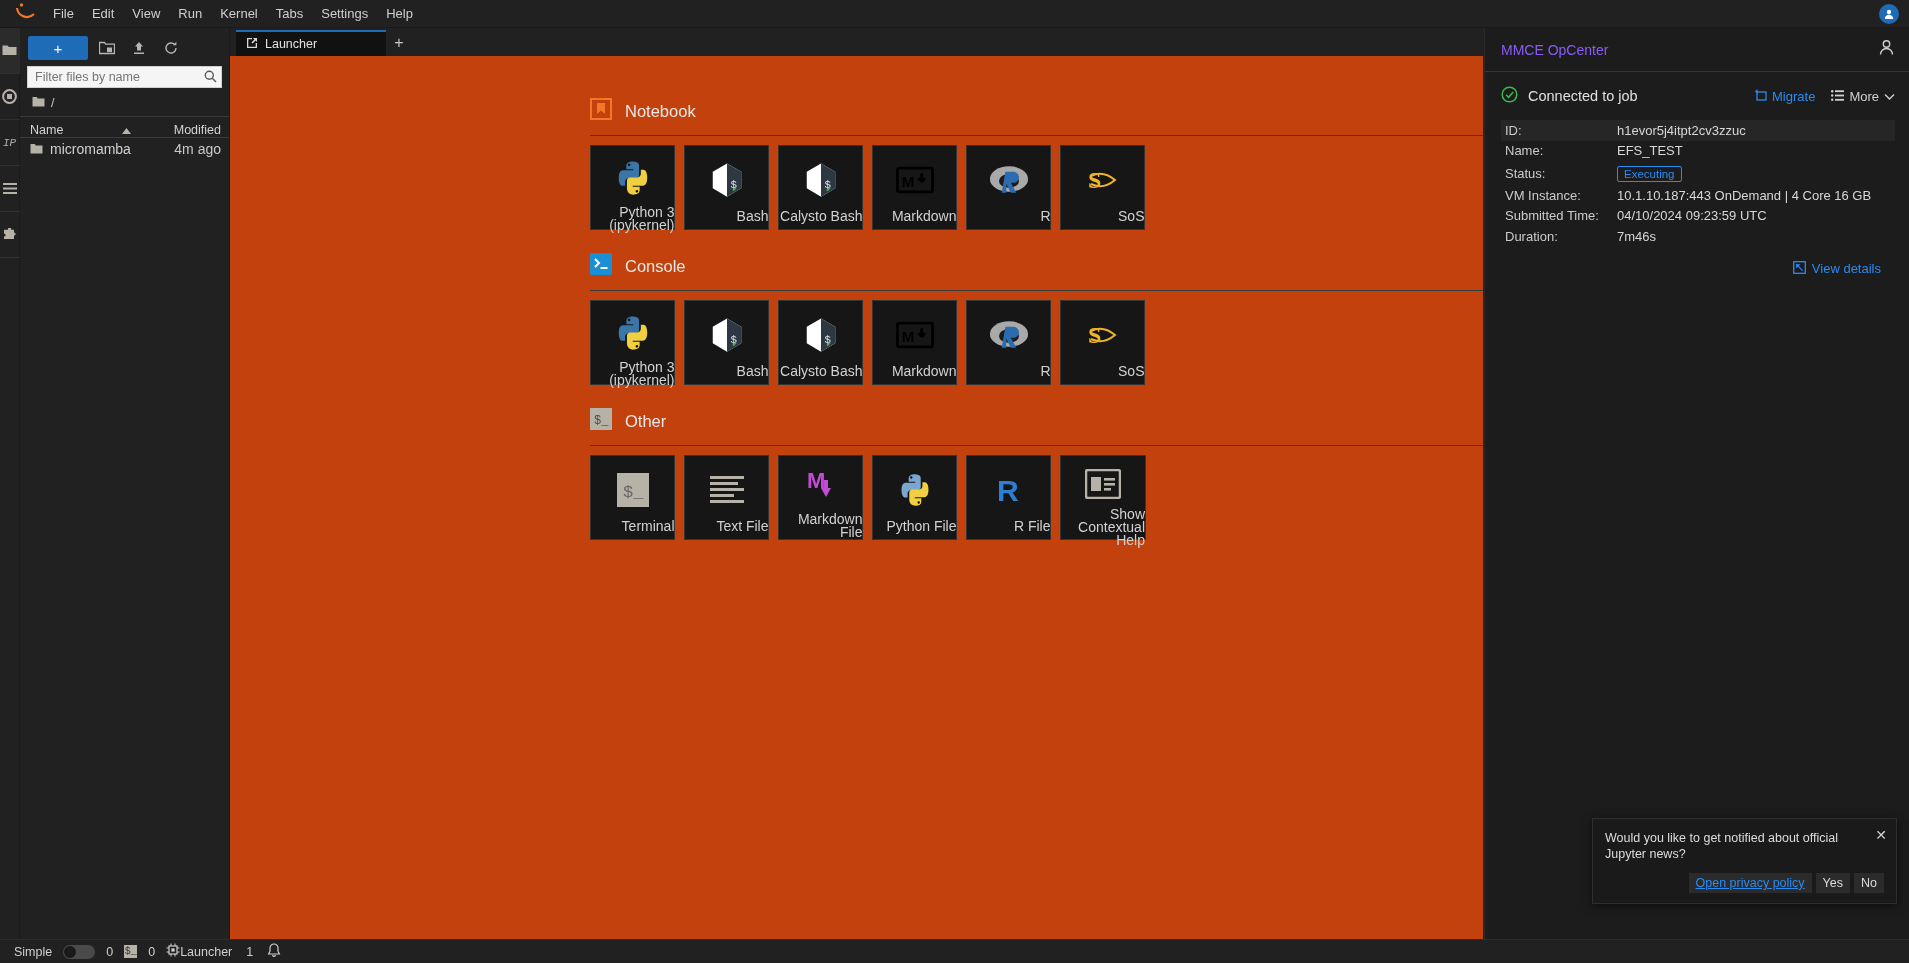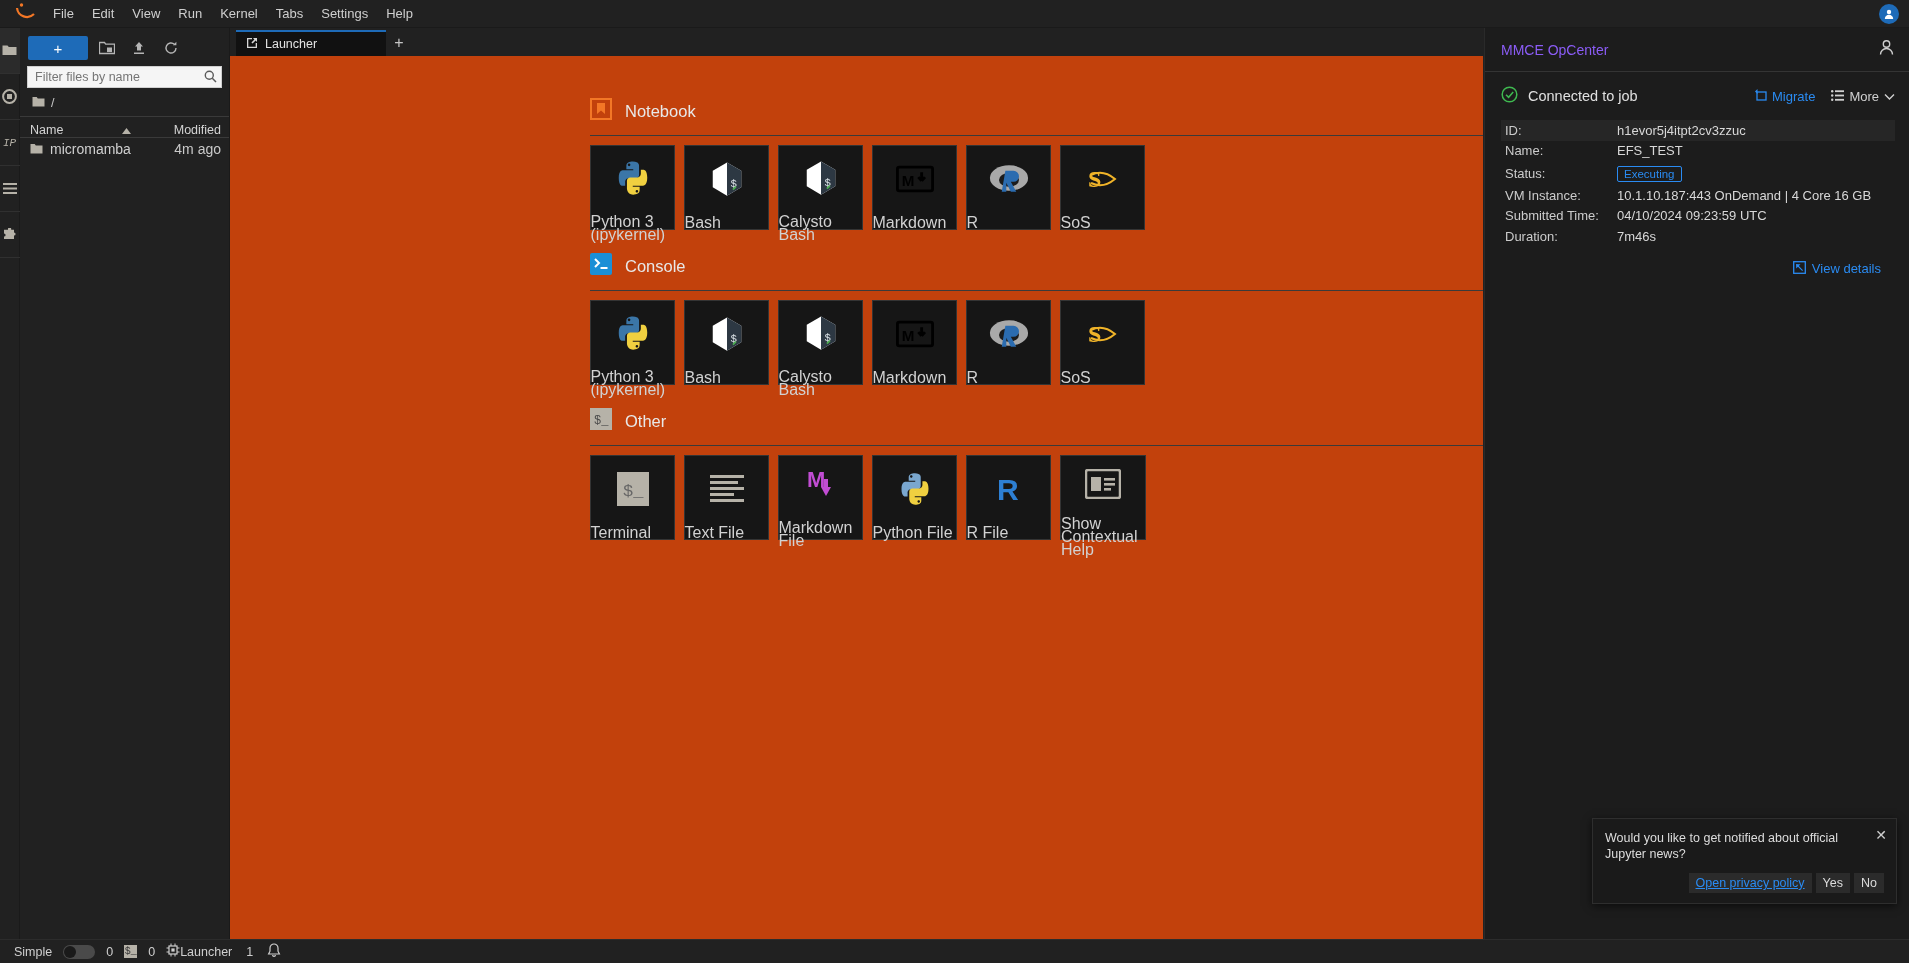--- a/index.html
+++ b/index.html
@@ -97,21 +97,21 @@
   .section-title { font-size: 16.5px; color: #e8e8e8; }
   .section-rule { border-bottom: 1px solid #3a3a3a; width: 1055px; margin-bottom: 9px; }
   .cards { display: flex; gap: 9px; }
   .card {
     width: 85px; height: 85px; border: 1px solid #343434; background: #161616;
     display: flex; flex-direction: column; align-items: center; justify-content: flex-start;
     padding-top: 13px; cursor: pointer;
   }
   .card-ico { height: 42px; display: flex; align-items: center; justify-content: center; }
   .card-label {
-    font-size: 16px; color: #d2d2d2; text-align: left; line-height: 13px; margin-top: 18px;
+    font-size: 14px; color: #d2d2d2; text-align: right; line-height: 13px; margin-top: 9px;
     width: 84px;
   }
 
   
   .rightpanel {
     width: 425px; background: #1c1c1c; flex: none; display: flex; flex-direction: column;
     border-left: 1px solid #2a2a2a;
   }
   .rp-header {
     height: 44px; display: flex; align-items: center; justify-content: space-between;

